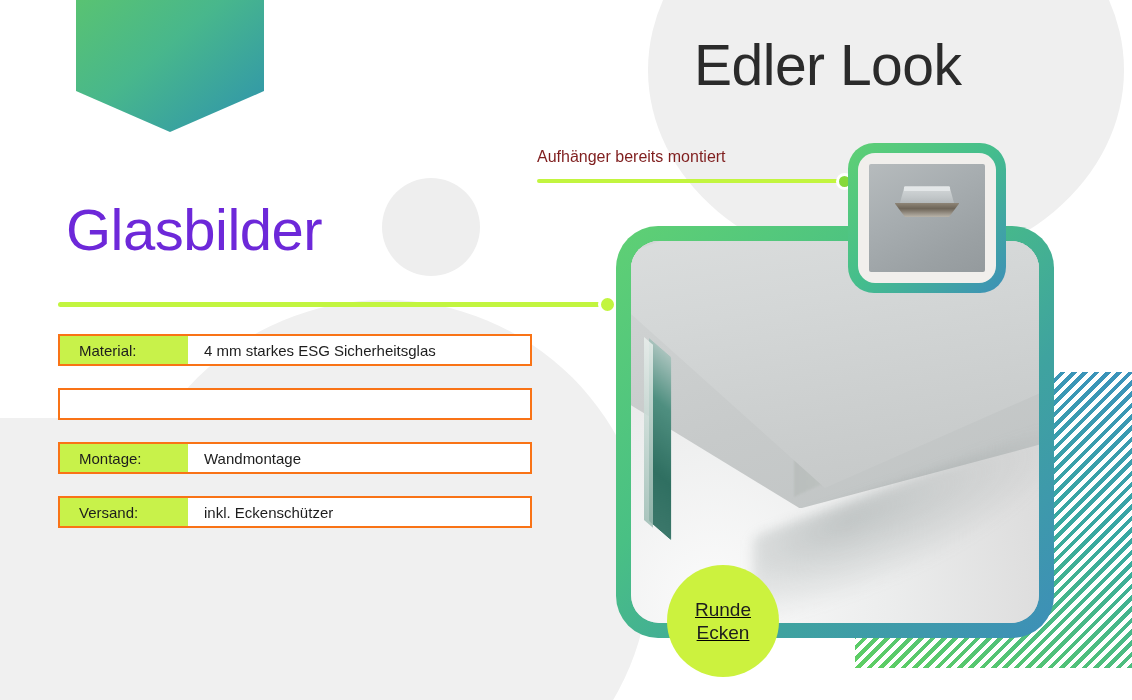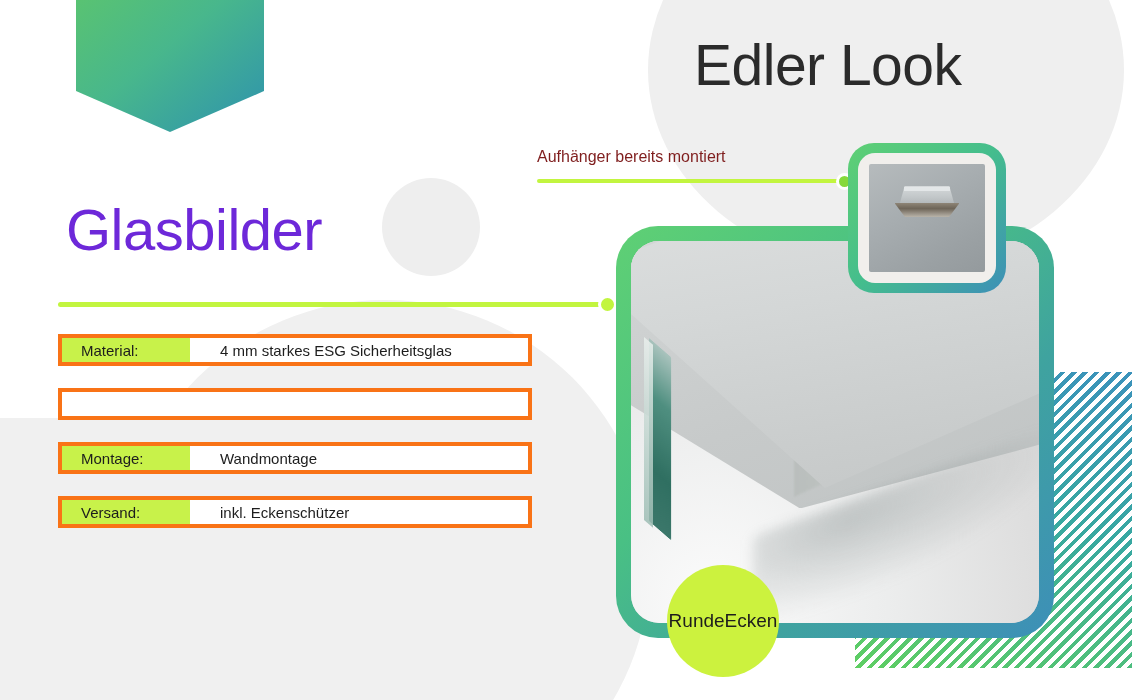--- a/index.html
+++ b/index.html
@@ -120,40 +120,40 @@
     position: absolute;
     left: 58px;
     top: 334px;
     width: 474px;
     z-index: 5;
   }
   .spec-row {
     display: flex;
     align-items: stretch;
     height: 32px;
-    border: 4px solid #f97316;
+    border: 2px solid #f97316;
     background: #ffffff;
     margin-bottom: 22px;
     box-sizing: border-box;
   }
   .spec-label {
     flex: 0 0 128px;
     background: #c8f24a;
     display: flex;
     align-items: center;
     padding-left: 19px;
     box-sizing: border-box;
     font-size: 15px;
     color: #1d1d1d;
   }
   .spec-value {
     flex: 1 1 auto;
     display: flex;
     align-items: center;
-    padding-left: 30px;
+    padding-left: 16px;
     box-sizing: border-box;
     font-size: 15px;
     color: #1d1d1d;
     white-space: nowrap;
   }
 
   
   .right-heading {
     position: absolute;
     left: 694px;
@@ -392,24 +392,25 @@
   .badge-round {
     position: absolute;
     left: 667px;
     top: 565px;
     width: 112px;
     height: 112px;
     border-radius: 50%;
     background: #ccf23e;
     z-index: 9;
     display: flex;
-    flex-direction: row;
+    flex-direction: column;
     align-items: center;
     justify-content: center;
     line-height: 1.22;
+    text-decoration: underline;
   }
   .badge-line {
     font-size: 19px;
     color: #1d1d1d;
   }
 </style>
 </head>
 <body>
 
 <div id="canvas">

